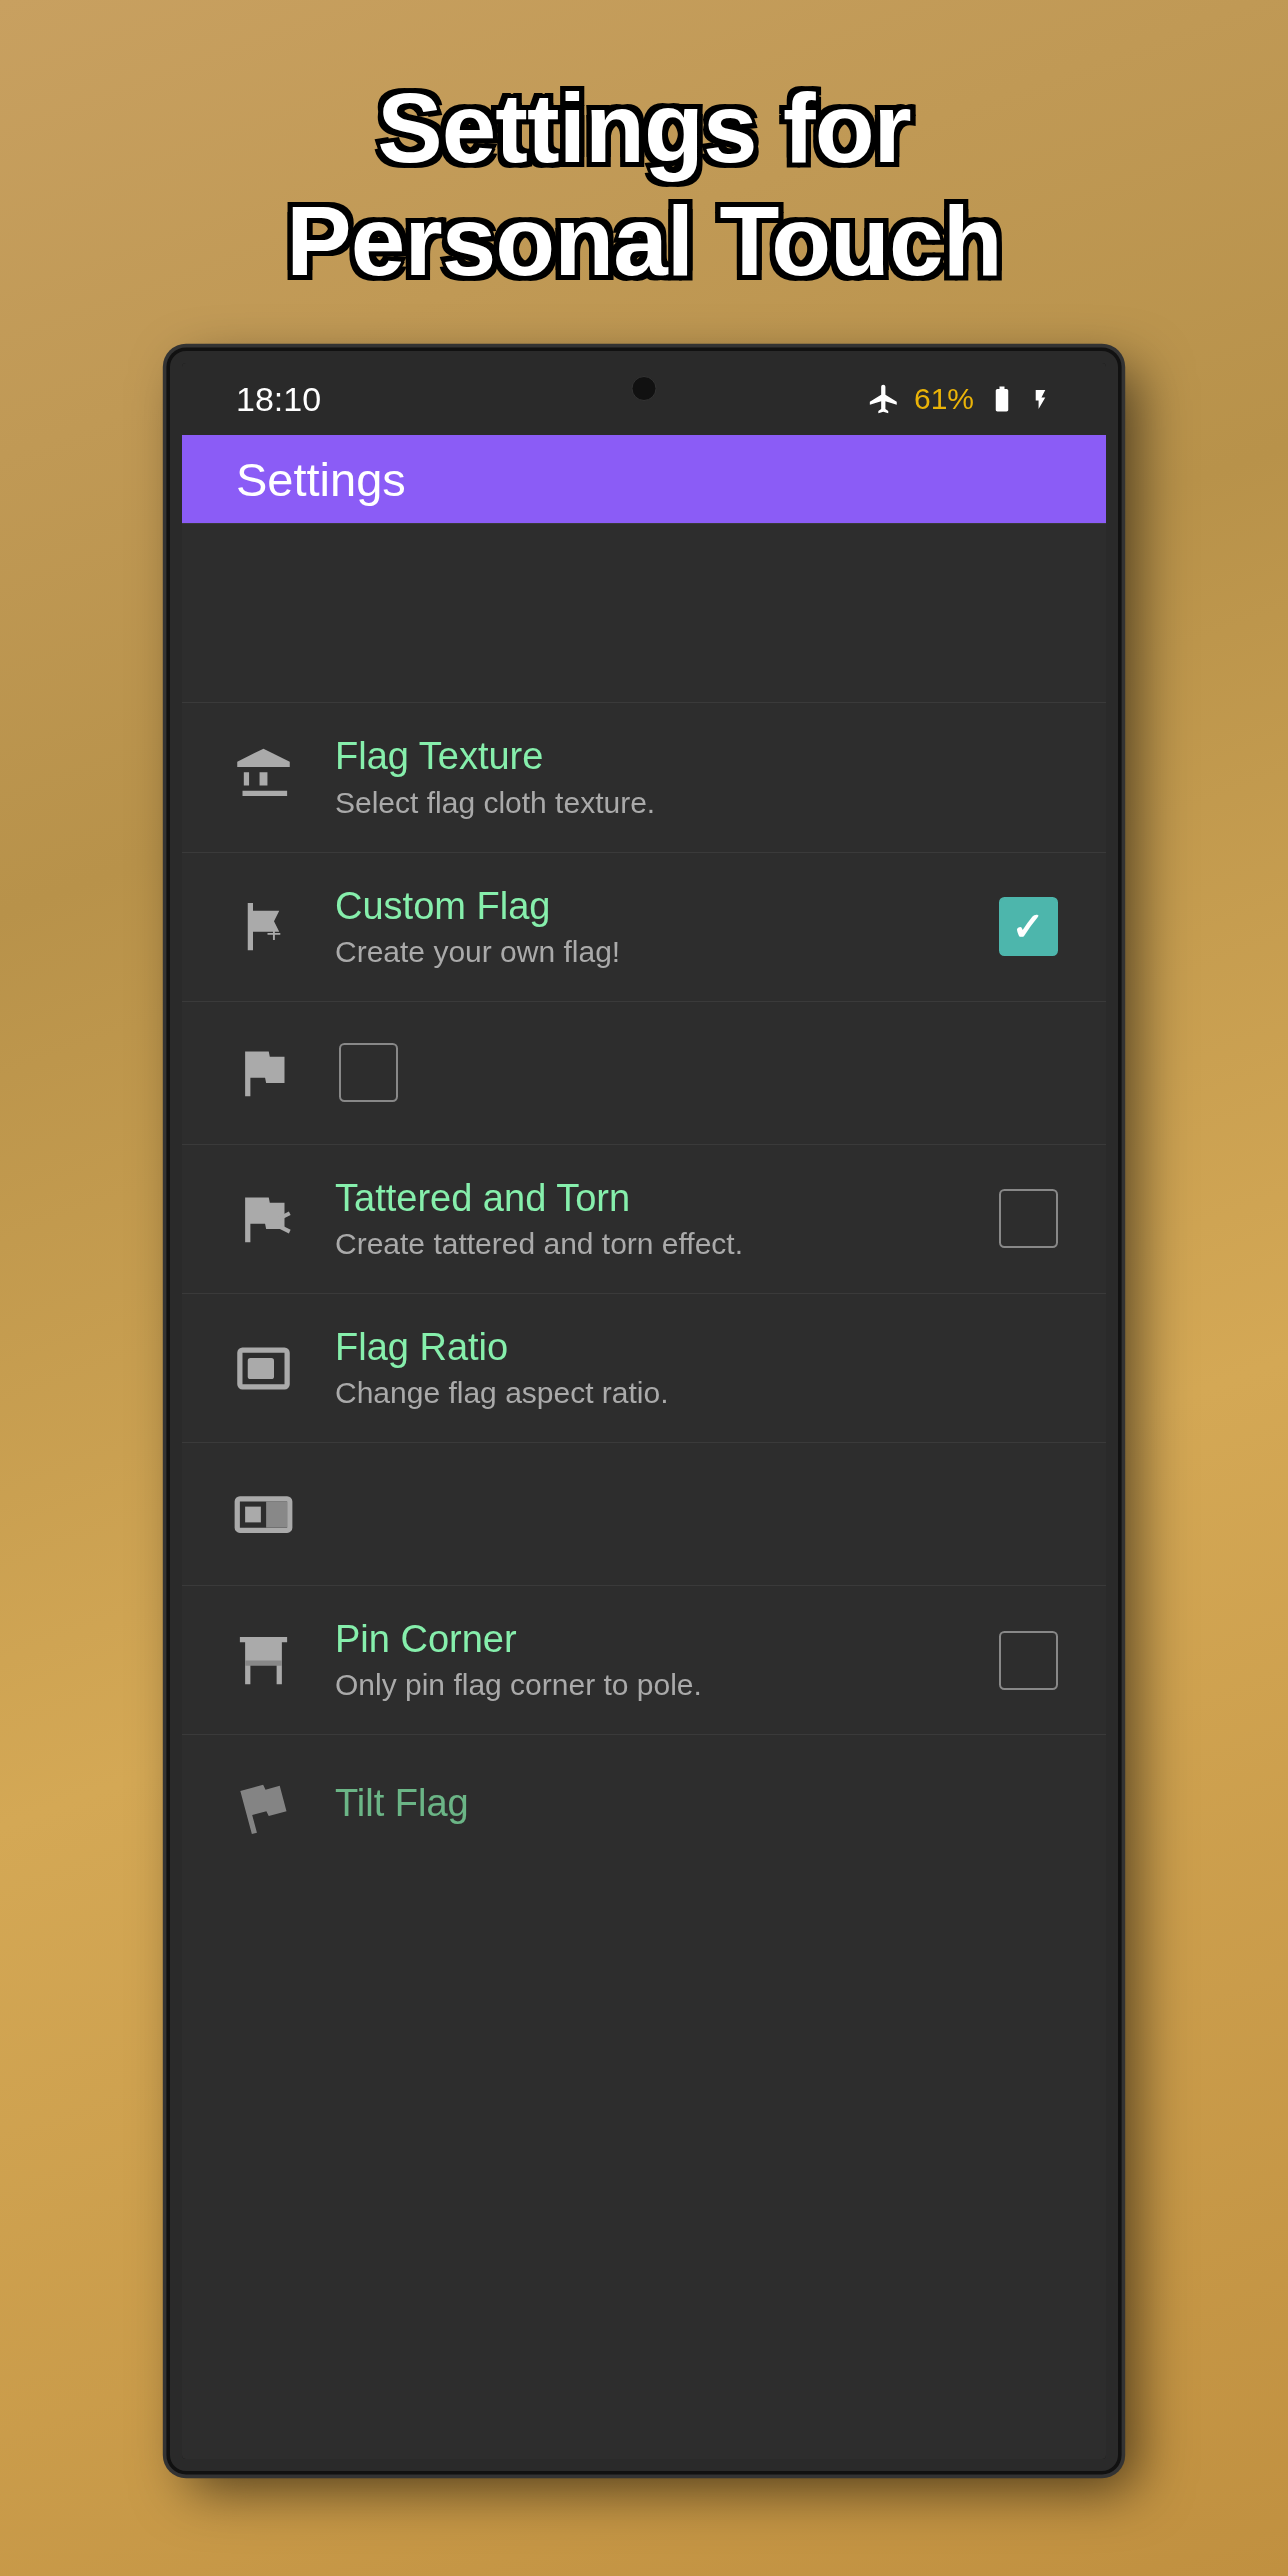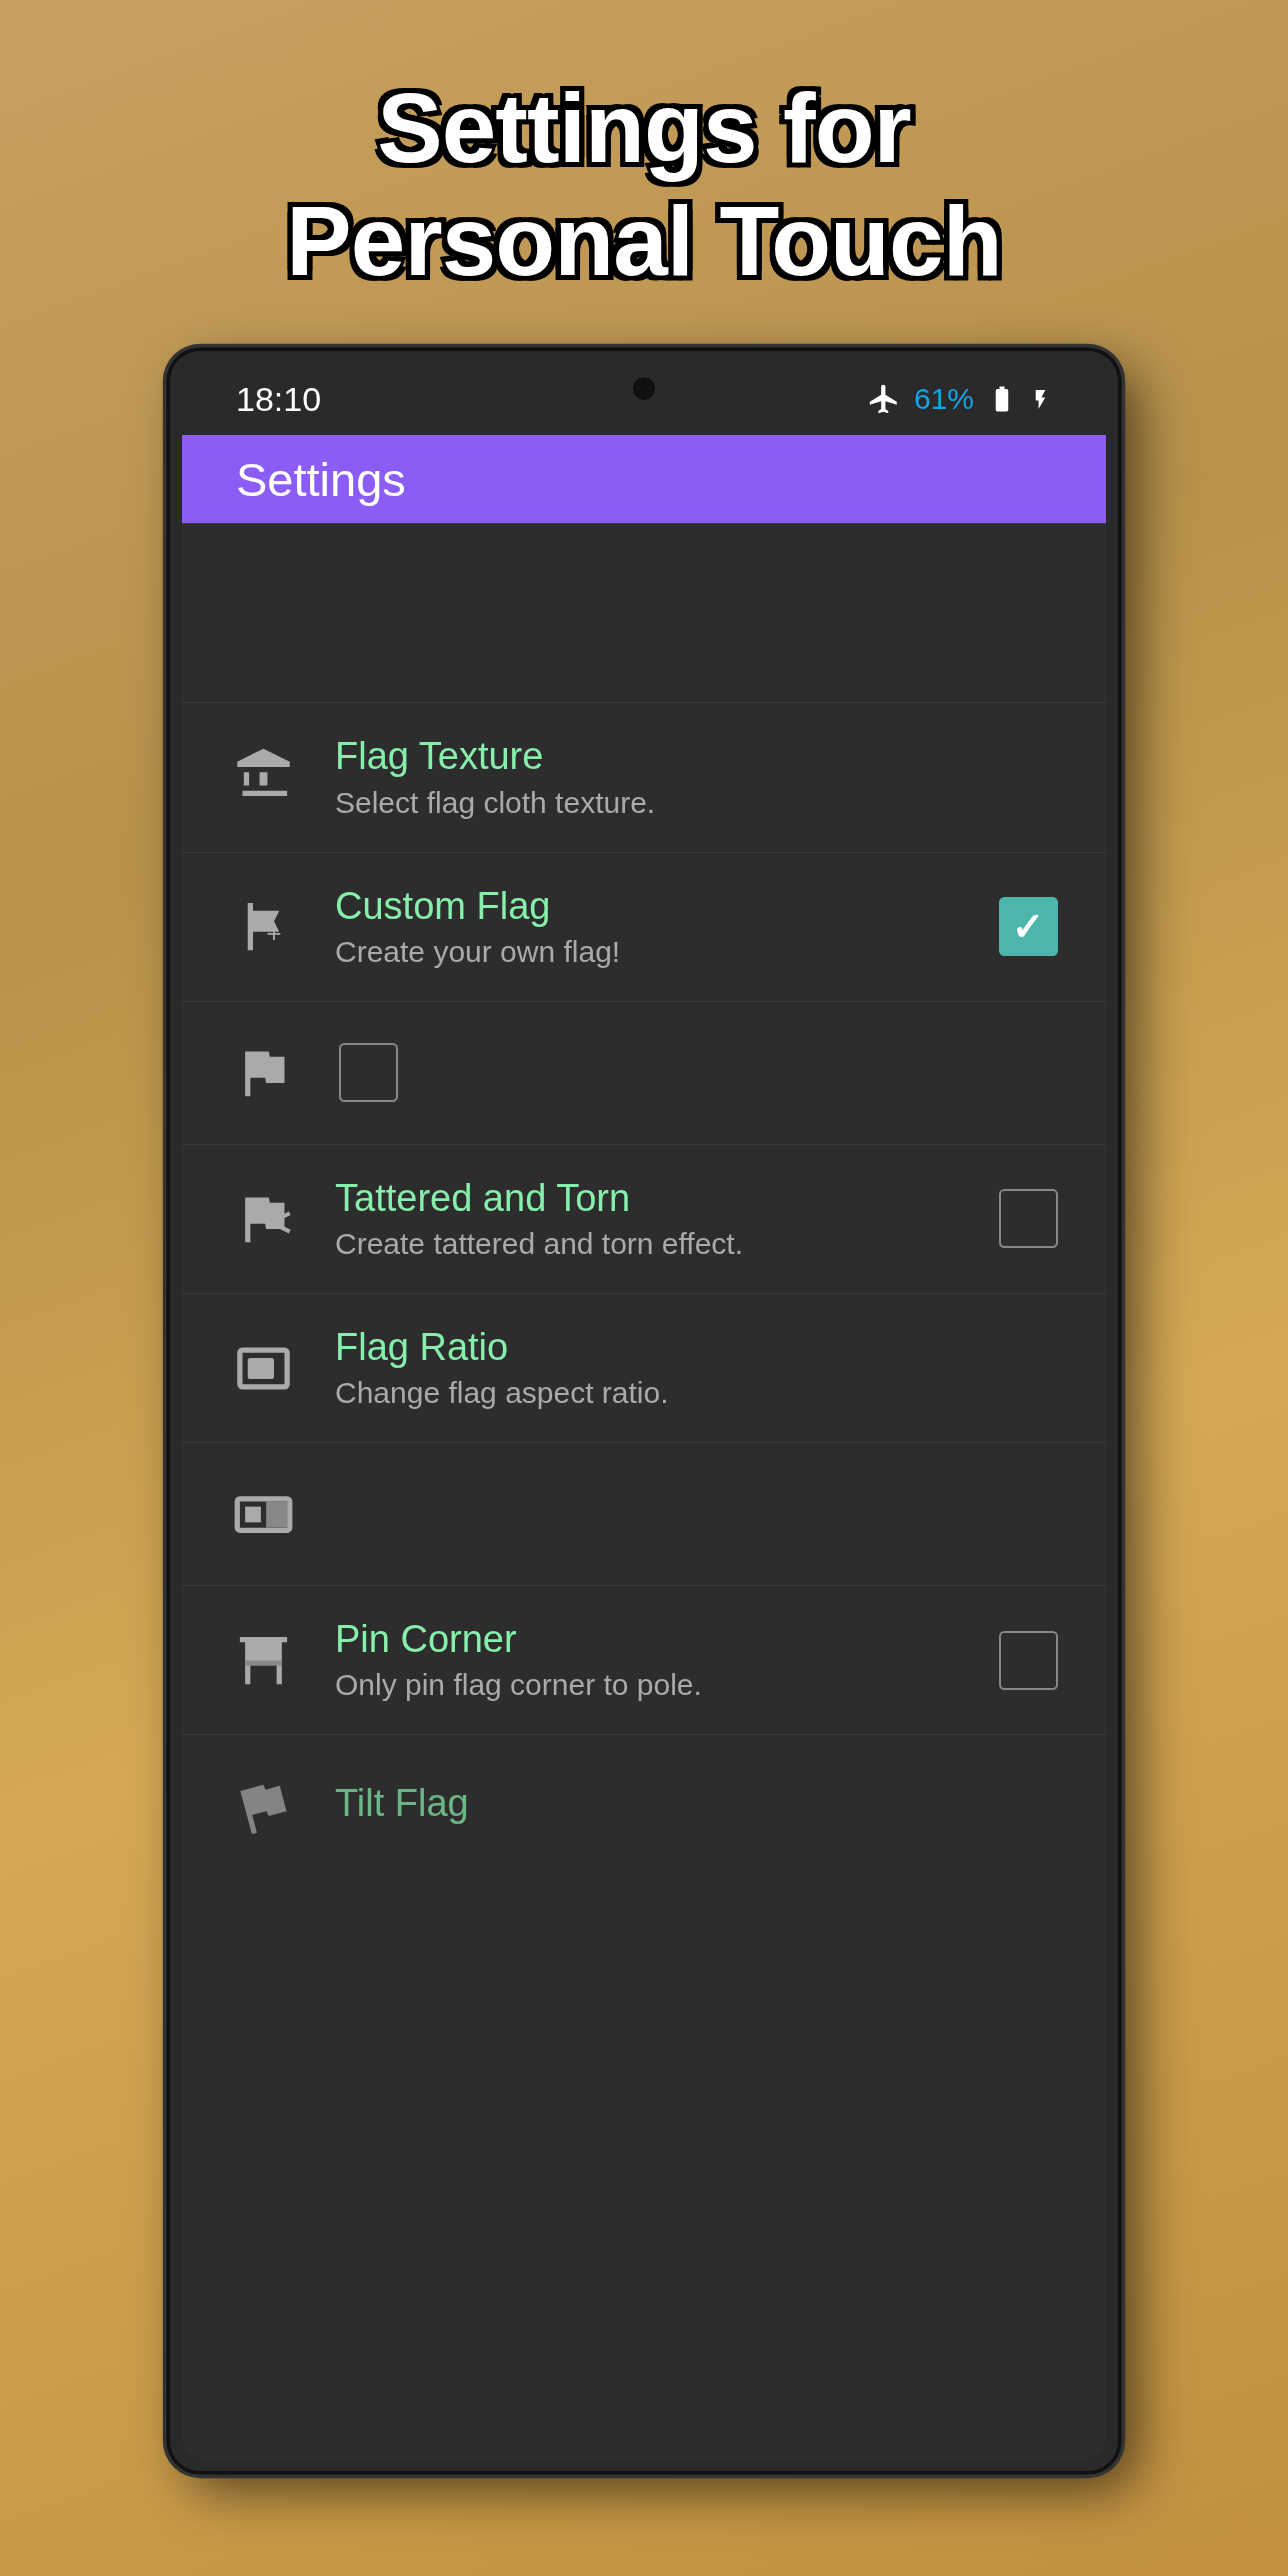--- a/index.html
+++ b/index.html
@@ -32,21 +32,21 @@
       flex: 1;
       position: relative;
       display: flex;
       justify-content: center;
     }
 
     .phone-frame {
       width: 948px;
       height: 2120px;
       background: #1a1a1a;
-      border-radius: 30px;
+      border-radius: 16px;
       border: 12.5px solid #2a2a2a;
       box-shadow:
         0 0 0 3.6px #111,
         0 0 0 7.2px #333,
         18px 18px 54px rgba(0,0,0,0.6),
         inset 0 0 27px rgba(0,0,0,0.4);
       overflow: hidden;
       position: relative;
       display: flex;
       flex-direction: column;
@@ -89,21 +89,21 @@
 
     .status-icons {
       color: #ffffff;
       font-size: 29px;
       display: flex;
       align-items: center;
       gap: 7.2px;
     }
 
     .battery-text {
-      color: #0ea5e9;
+      color: #eab308;
       font-size: 30px;
     }
 
     
     .camera-notch {
       position: absolute;
       top: 12.5px;
       left: 50%;
       transform: translateX(-50%);
       width: 25px;

